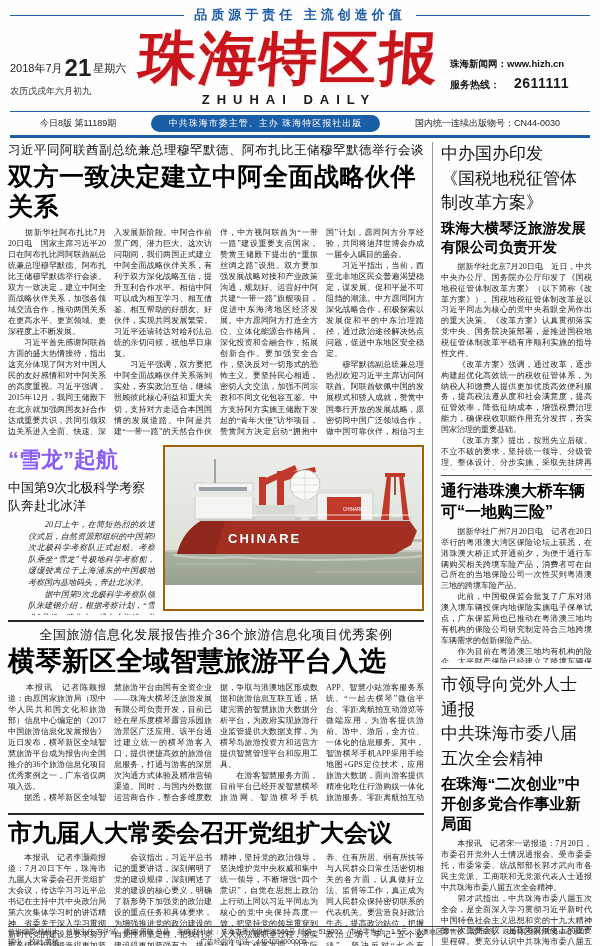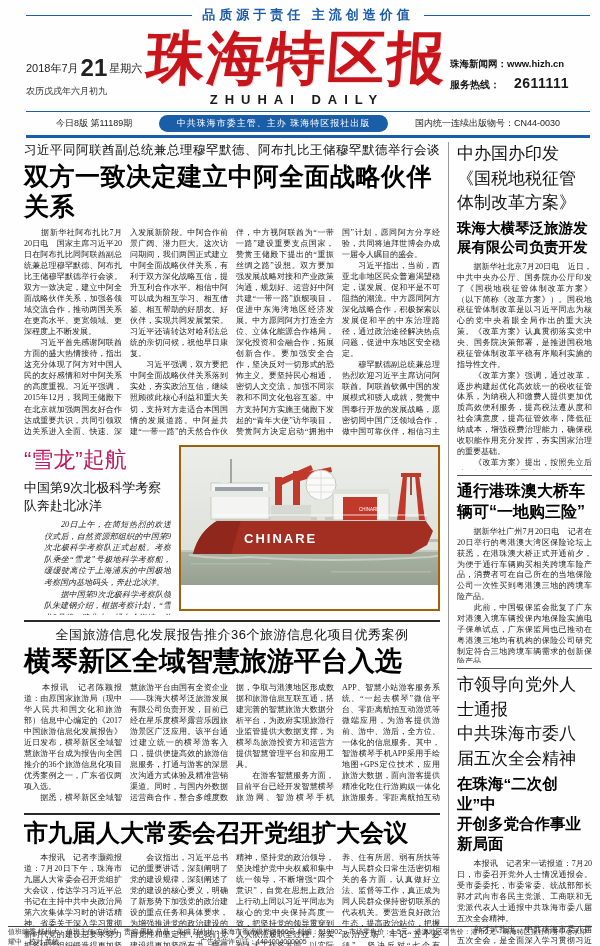--- a/index.html
+++ b/index.html
@@ -1,18 +1,18 @@
 <!DOCTYPE html>
 <html><head>
 <meta charset="utf-8">
 <style>
   * { margin:0; padding:0; box-sizing:border-box; }
   html,body { width:600px; background:#f2f2ee; }
   body { font-family:"Liberation Serif","DejaVu Serif",serif; color:#1a1a1a; }
-  .page { width:600px; height:946px; background:#fefefe; overflow:hidden; position:relative;padding-left:16px; }
+  .page { width:600px; height:946px; background:#fefefe; overflow:hidden; position:relative; }
 
   
   .hdr { padding:6px 10px 0 10px; }
   .slogan-row { display:flex; align-items:center; gap:10px; margin-bottom:2px; }
   .slogan-row .hline { flex:1; border-top:1px solid #1d5ca8; }
   .slogan { color:#1d5ca8; font-weight:bold; font-size:13px; letter-spacing:4px; font-family:"Liberation Sans",sans-serif; }
   .mast-row { display:flex; align-items:stretch; }
   .date-block { width:118px; padding-top:28px; font-family:"Liberation Sans",sans-serif; }
   .date-l1 { font-size:11px; color:#222; display:flex; align-items:center; gap:2px; white-space:nowrap; }
   .date-day { font-size:24px; font-weight:bold; }
@@ -50,21 +50,21 @@
   .lead-body { height:216px; }
   .hq-body { height:126px; }
   .npc-body { height:146px; }
 
   .rule-dark { border:none; border-top:2px solid #2a2a2a; margin:5px 0 4px 0; }
   .rule-thin { border:none; border-top:1px solid #555; margin:5px 0 4px 0; }
 
   
   .xl-row { display:flex; gap:8px; margin-top:2px; }
   .xl-txt { width:150px; }
-  .xl-head { font-size:22px; font-weight:normal; font-family:"Liberation Sans",sans-serif; color:#be185d; }
+  .xl-head { font-size:22px; font-weight:bold; font-family:"Liberation Sans",sans-serif; color:#8b5cf6; }
   .xl-sub { font-size:13px; margin-top:4px; line-height:1.35; font-family:"Liberation Sans",sans-serif; color:#111; }
   .xl-body { font-size:8px; line-height:1.45; font-style:italic; margin-top:5px; height:96px;margin-left:20px; }
   .photo { width:266px; height:166px; position:relative; overflow:hidden; border:2px solid #a16207; }
 
   
   .r-kicker { font-size:17px; line-height:1.45; color:#111; font-family:"Liberation Sans",sans-serif; }
   .r-head { font-weight:bold; font-family:"Liberation Sans",sans-serif; color:#000; }
   .tax-head { font-size:14.5px; line-height:19px; margin:3px 0 5px 0; }
   .bridge-head { font-size:16px; line-height:21px; margin:2px 0 5px 0; }
   .uf-head { font-size:15.5px; line-height:20px; margin:3px 0 5px 0; }

